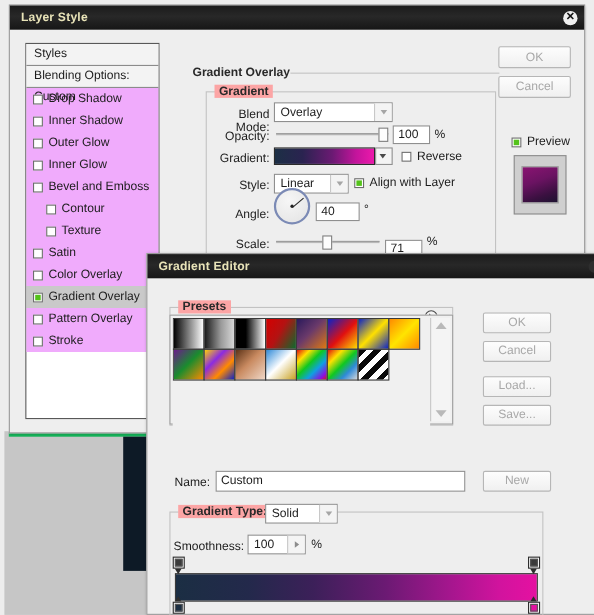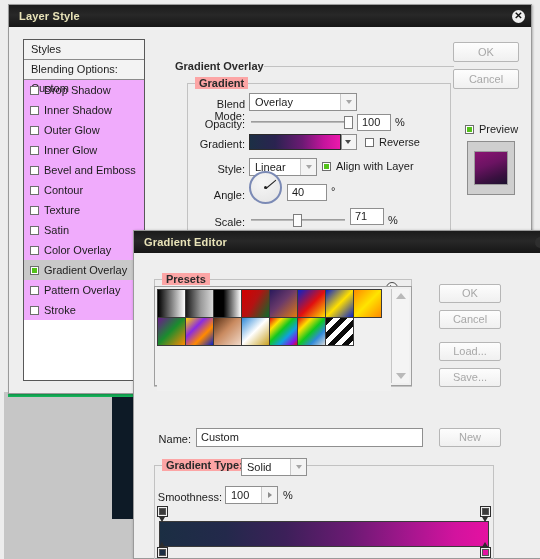--- a/index.html
+++ b/index.html
@@ -62,21 +62,21 @@
   .sl-head {
     height: 20px; line-height: 19px; padding-left: 7px;
     border-bottom: 1px solid #8b8b8b; background: #f3f3f3;
     font-size: 11px;
   }
   .sl-head.second { border-bottom: 1px solid #8b8b8b; }
   .sl-row {
     height: 20px; display: flex; align-items: center;
     padding-left: 6px; font-size: 11px; background: #f0abfc;
   }
-  .sl-row.indent { padding-left: 6px; }
+  .sl-row.indent { padding-left: 18px; }
   .sl-row.selected { background: #c9c9c9; }
   .cbx {
     width: 9px; height: 9px; border: 1px solid #6d6d6d; background: #fff;
     margin-right: 5px; flex: none; display: inline-block; position: relative;
   }
   .cbx.checked::after {
     content: ""; position: absolute; left: 1px; top: 1px;
     width: 5px; height: 5px; background: #54c21a;
   }
 
@@ -369,21 +369,21 @@
         <span class="hub"></span>
       </div>
       <div class="txtfield" style="left:278px; top:157px; width:40px;">40</div>
       <div class="lbl" style="left:322px; top:158px; width:12px; text-align:left;">°</div>
 
       <div class="lbl" style="left:176px; top:189px; width:60px;">Scale:</div>
       <div class="slider" style="left:242px; top:186px; width:94px;">
         <div class="track"></div>
         <div class="knob" style="left:42px;"></div>
       </div>
-      <div class="txtfield" style="left:341px; top:181px; width:34px;">71</div>
+      <div class="txtfield" style="left:341px; top:191px; width:34px;">71</div>
       <div class="lbl" style="left:379px; top:187px; width:12px; text-align:left;">%</div>
 
       <div class="btn" style="left:444px; top:15px; width:66px;">OK</div>
       <div class="btn" style="left:444px; top:42px; width:66px;">Cancel</div>
       <div class="preview-chk" style="left:456px; top:96px;">
         <span class="cbx checked"></span>
         <span>Preview</span>
       </div>
       <div class="preview-thumb" style="left:458px; top:114px; width:48px; height:54px;">
         <span class="inner"></span>

